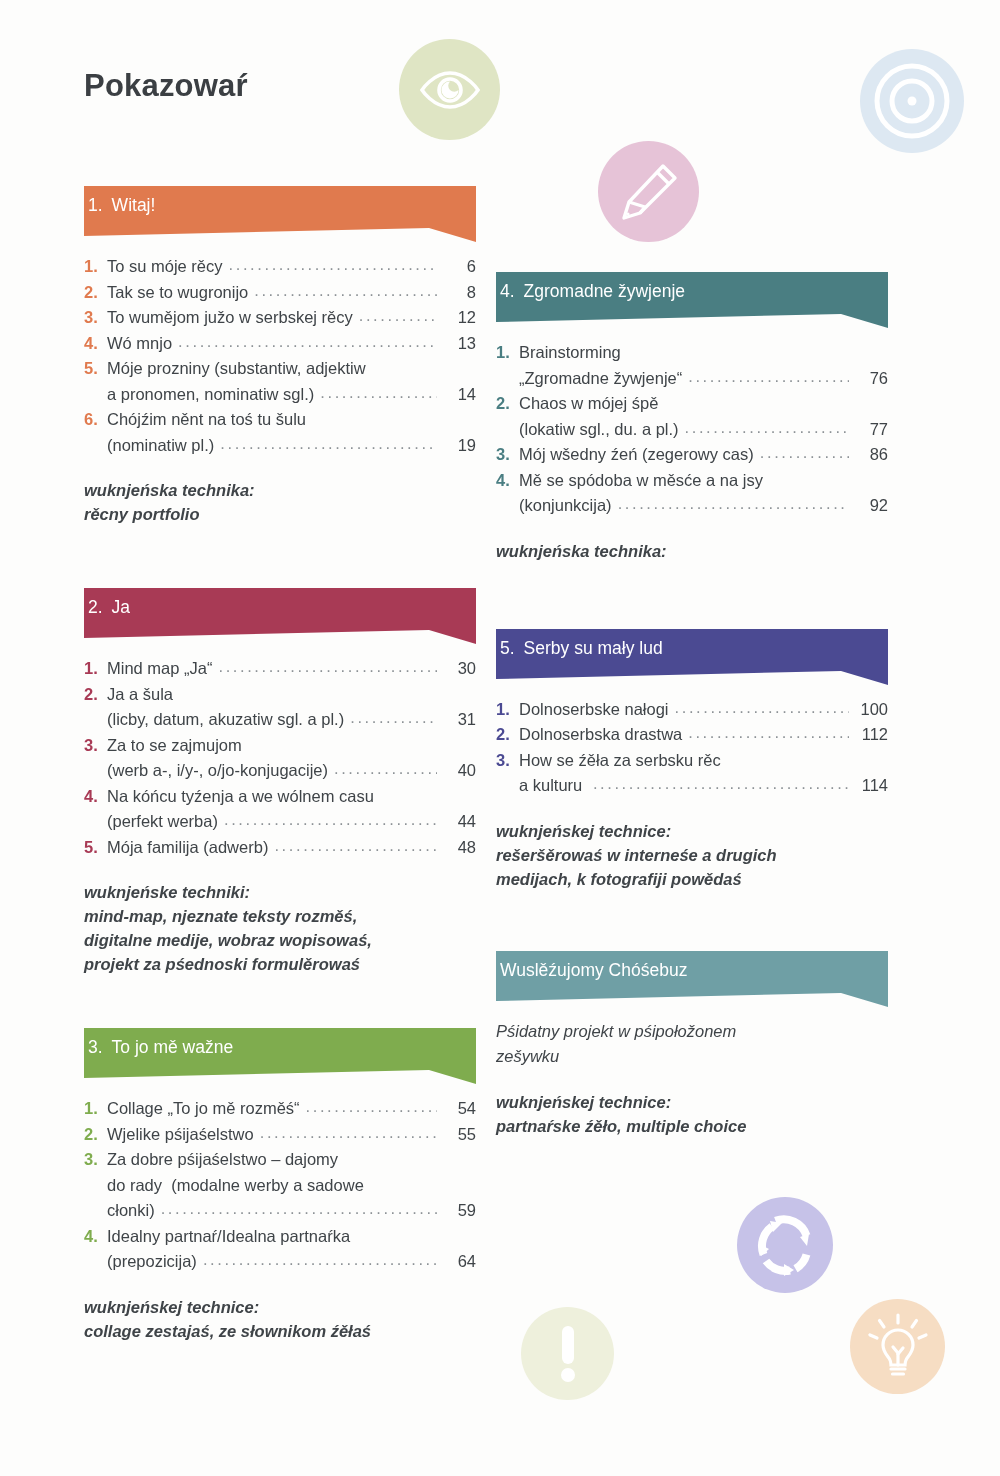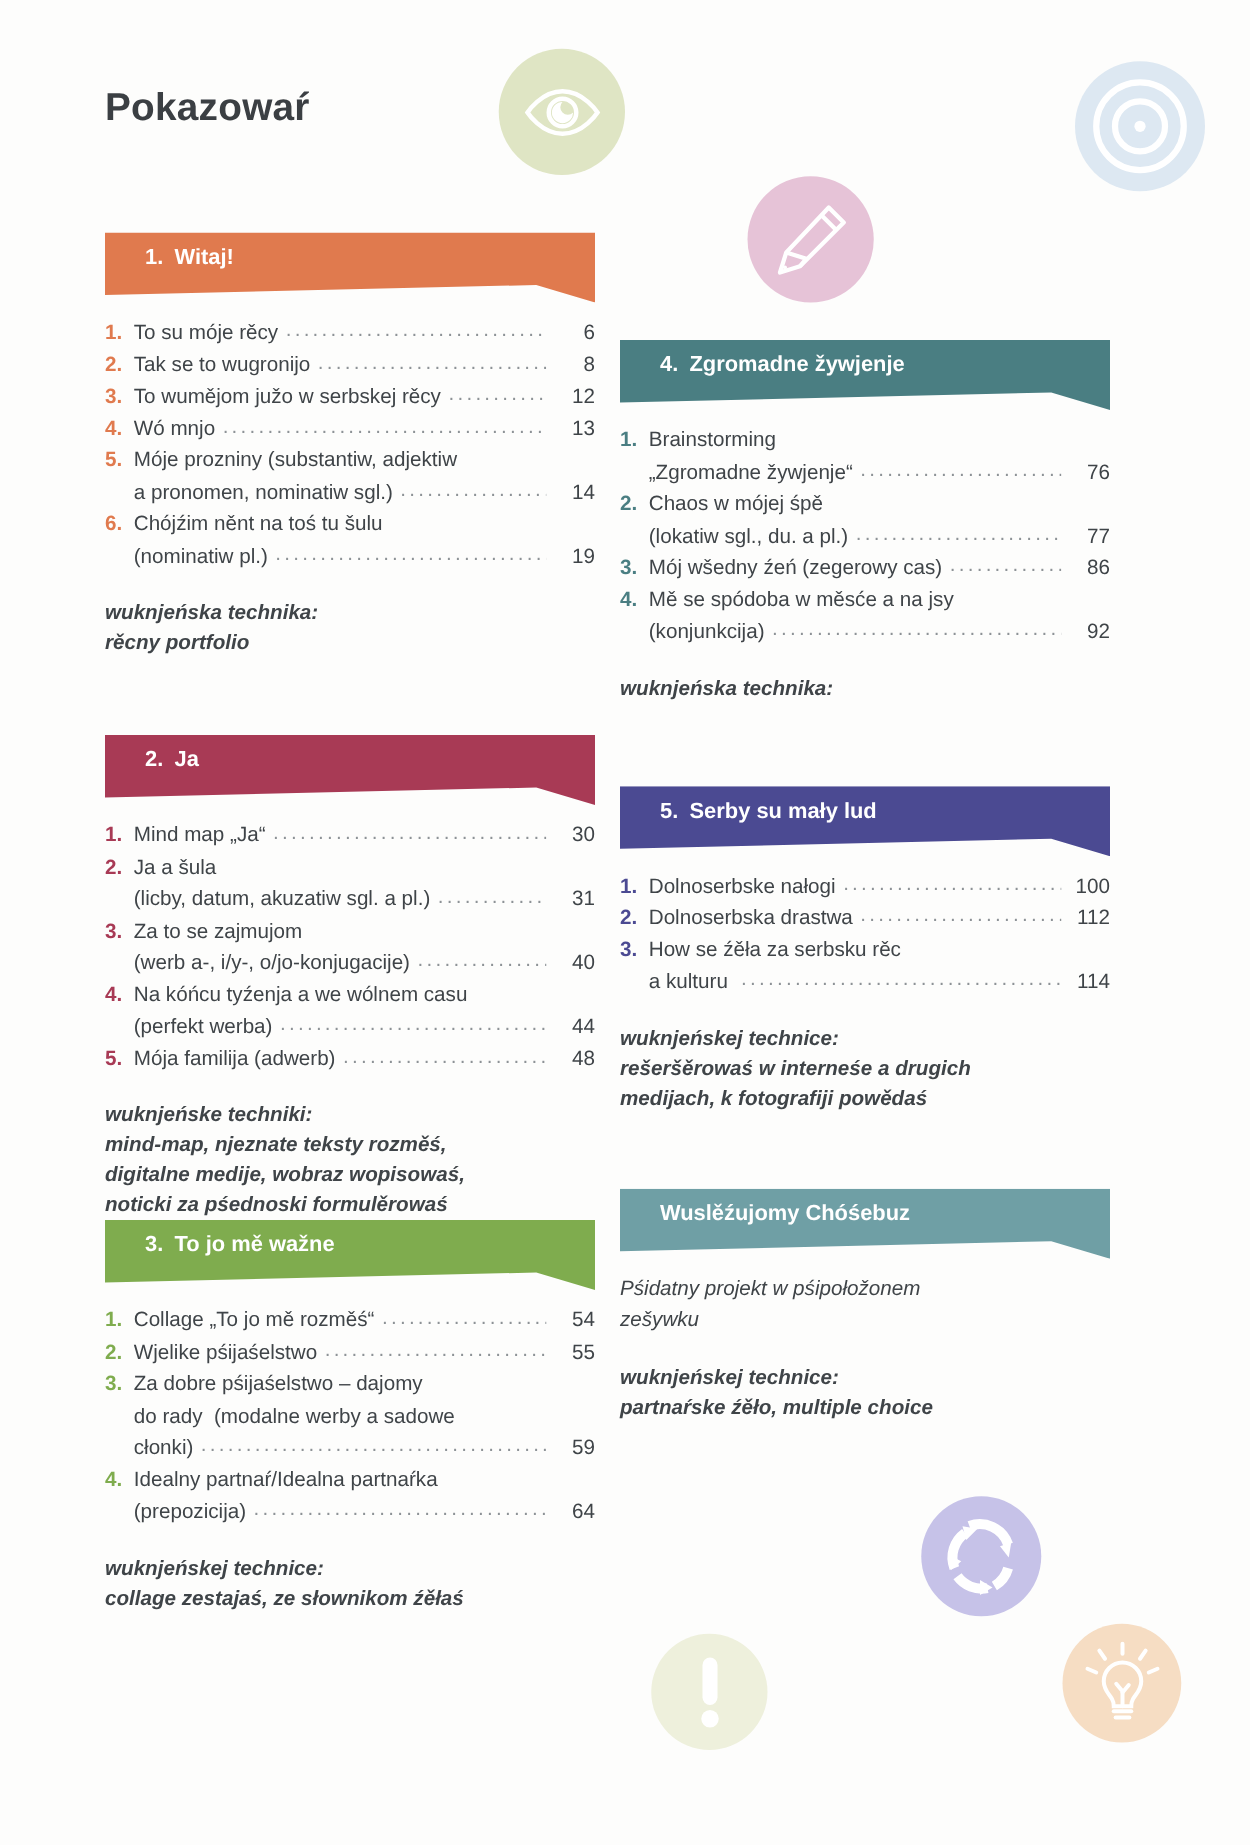--- a/index.html
+++ b/index.html
@@ -55,24 +55,24 @@
     width: 100%;
   }
   .banner .shape {
     position: absolute;
     inset: 0;
     width: 100%;
     height: 100%;
   }
   .banner .btext {
     position: absolute;
-    left: 32px;
+    left: 4px;
     top: 9px;
     font-size: 17.5px;
-    font-weight: bold;
+    font-weight: normal;
     color: #ffffff;
     white-space: nowrap;
   }
   .banner .bnum { margin-right: 9px; }
 
   
   .toc { margin-top: 12px; }
   .entry {
     display: flex;
     align-items: flex-start;
@@ -372,24 +372,24 @@
                 <span class="leader">........................................................................................................................</span>
                 <span class="pg">48</span>
               </div>
             </div>
           </div>
         </div>
         <div class="technique">
           <div>wuknjeńske techniki:</div>
           <div>mind-map, njeznate teksty rozměś,</div>
           <div>digitalne medije, wobraz wopisowaś,</div>
-          <div>noticki za pśednoski formulěrowaś</div>
+          <div>projekt za pśednoski formulěrowaś</div>
         </div>
       </div>
-      <div class="chapter" style="">
+      <div class="chapter" style="margin-top: 52px;">
         <div class="banner">
           <svg class="shape" viewBox="0 0 392 56" preserveAspectRatio="none">
             <polygon points="0,0 392,0 392,56 345,42 0,50" fill="#7fac4e"></polygon>
           </svg>
           <div class="btext"><span class="bnum">3.</span><span>To jo mě wažne</span></div>
         </div>
         <div class="toc">
           <div class="entry">
             <span class="num" style="color: rgb(127, 172, 78);">1.</span>
             <div class="body">

